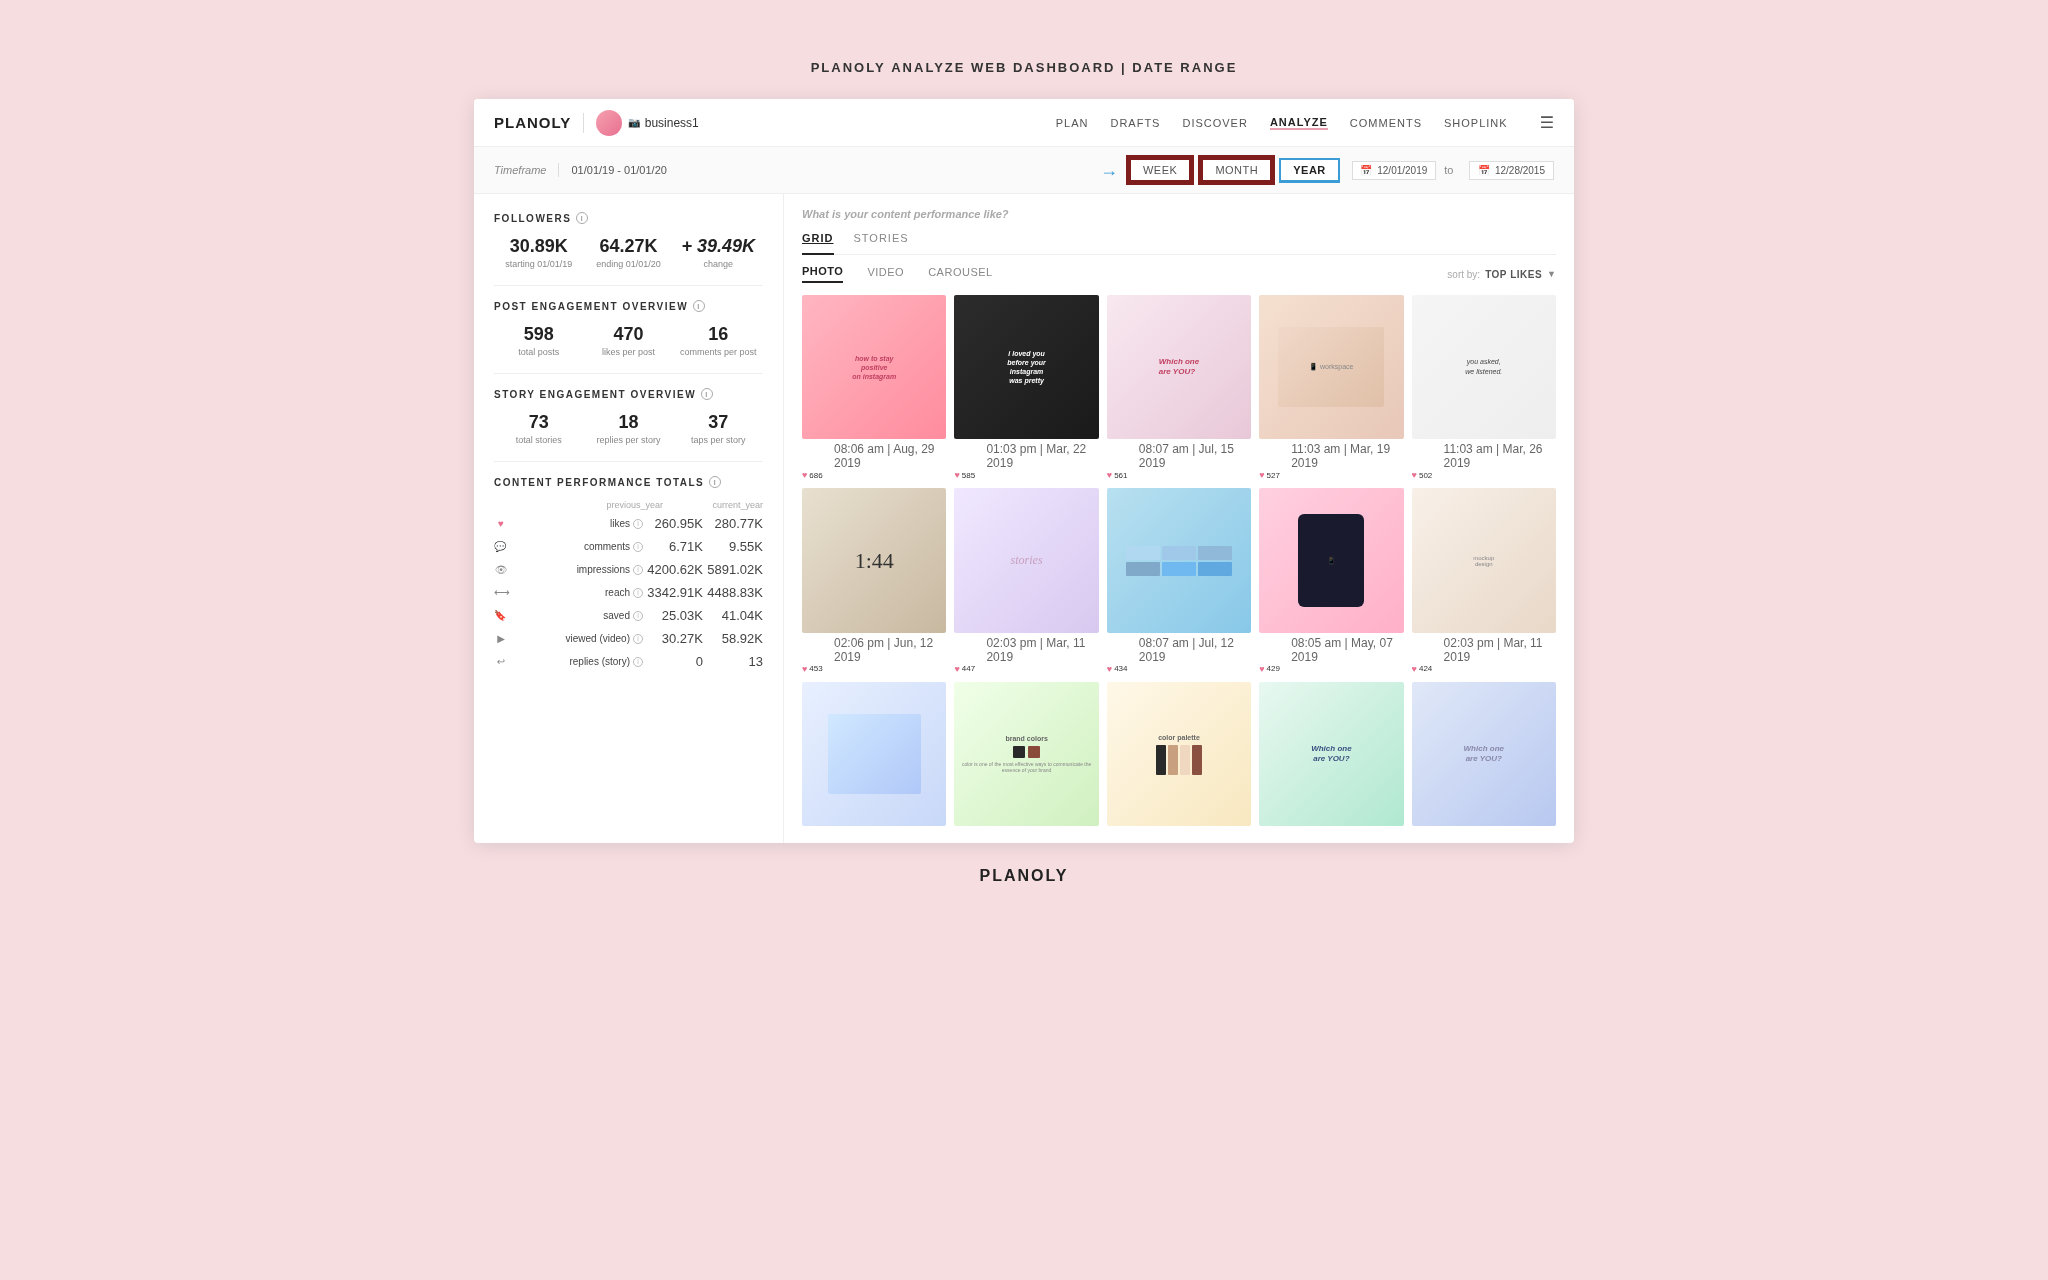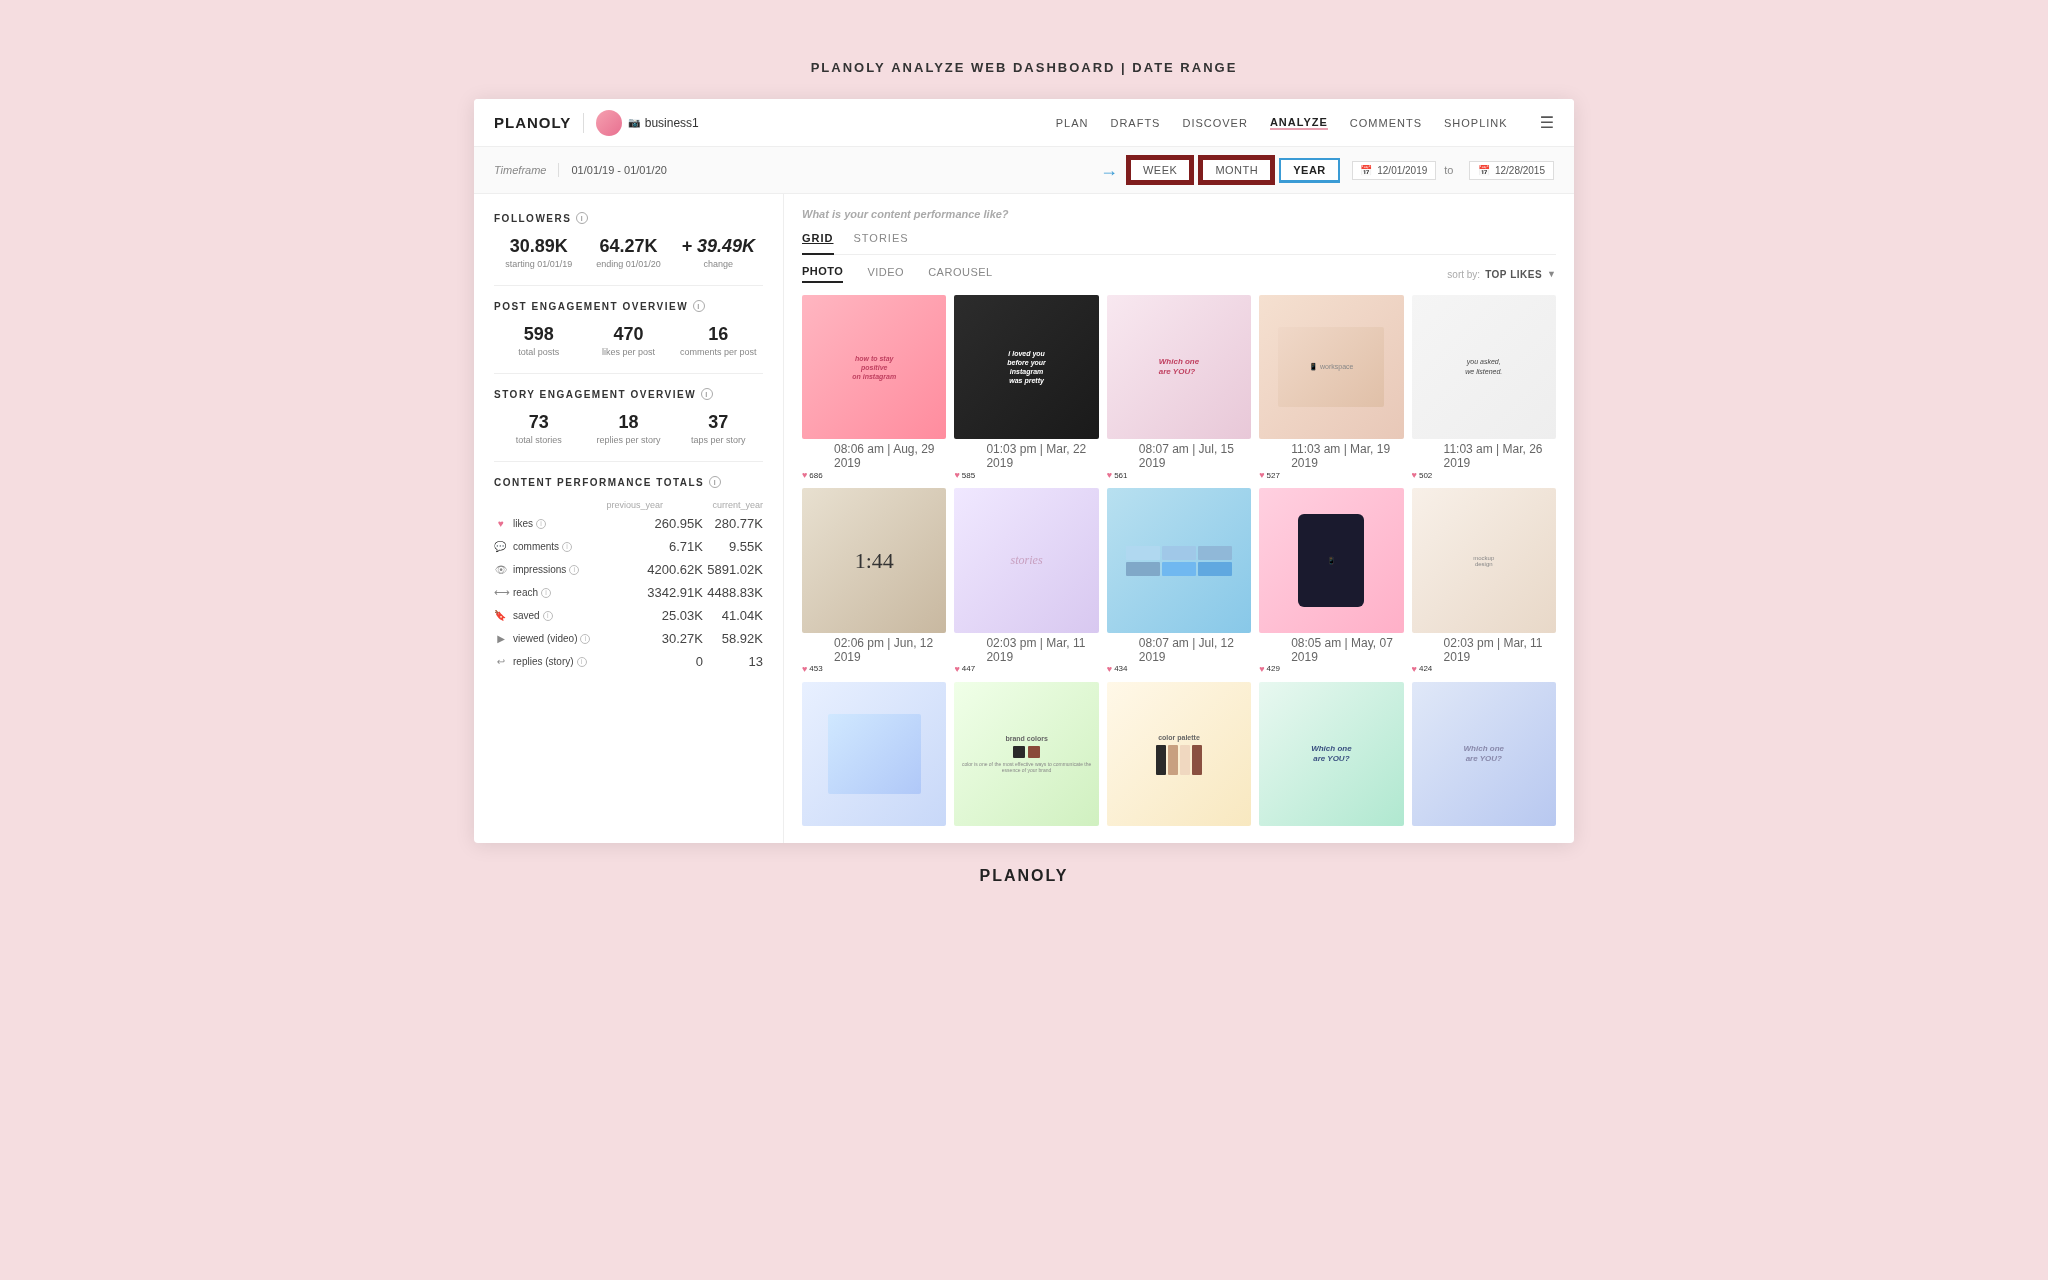--- a/index.html
+++ b/index.html
@@ -223,20 +223,21 @@
       color: #e87090;
       font-size: 10px;
     }
     .perf-name {
       font-size: 10px;
       color: #444;
       flex: 1;
       display: flex;
       align-items: center;
       gap: 3px;
+      justify-content: flex-end;
     }
     .perf-name .info-icon {
       width: 10px; height: 10px;
       border-radius: 50%;
       border: 1px solid #bbb;
       display: inline-flex;
       align-items: center;
       justify-content: center;
       font-size: 7px;
       color: #bbb;

